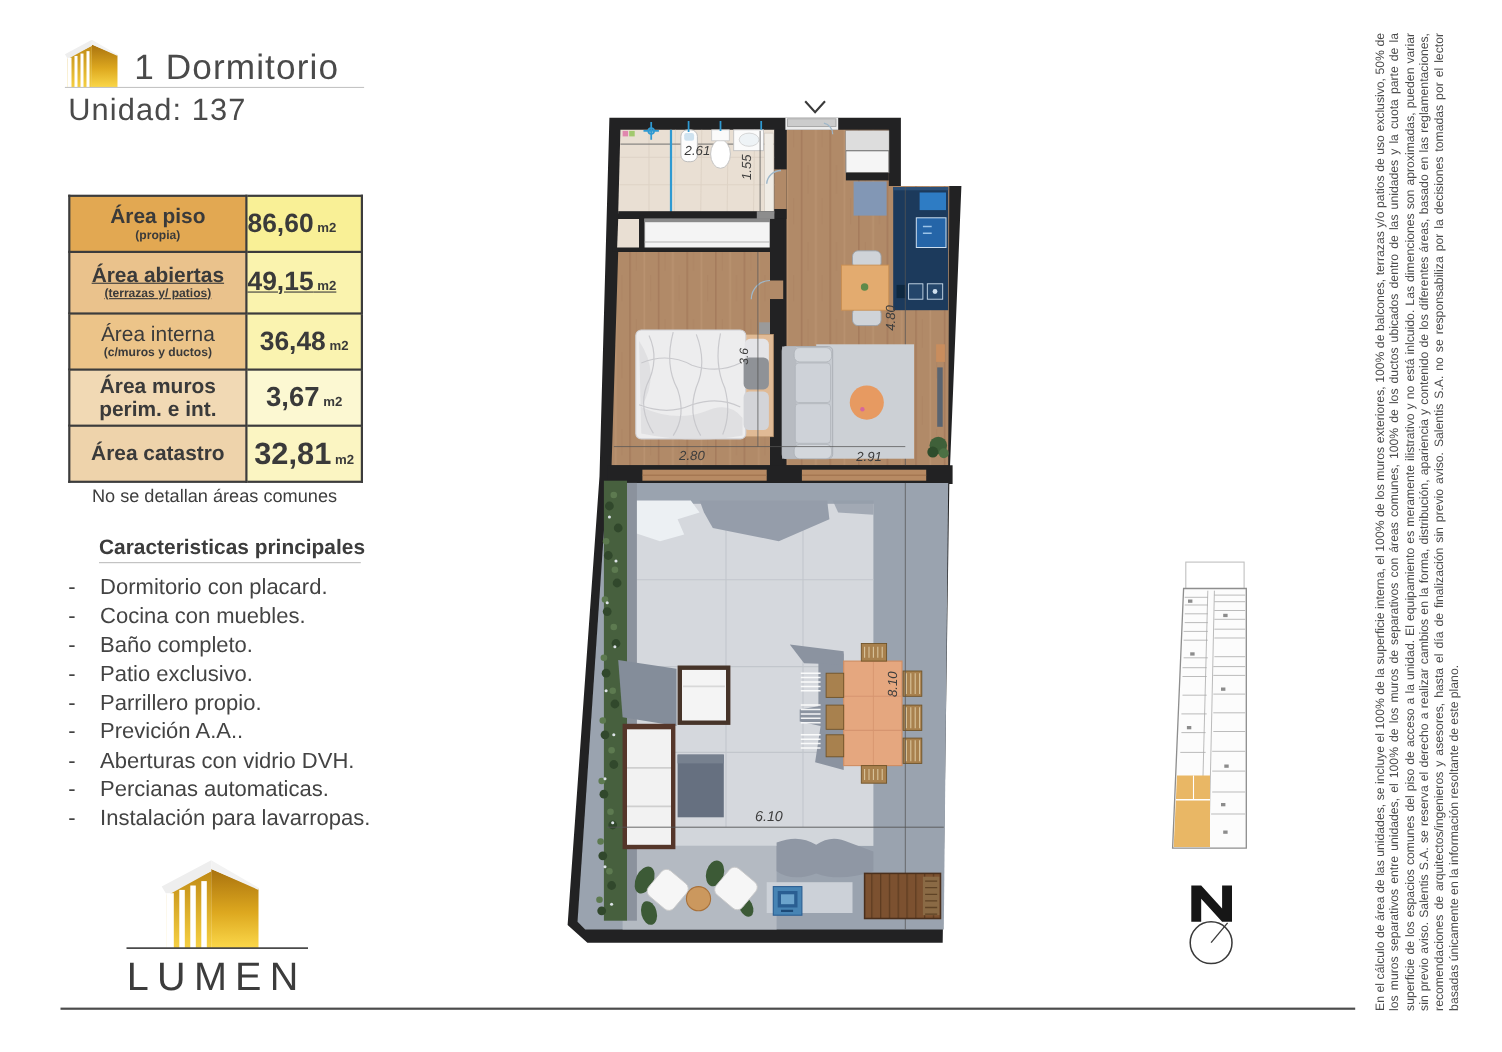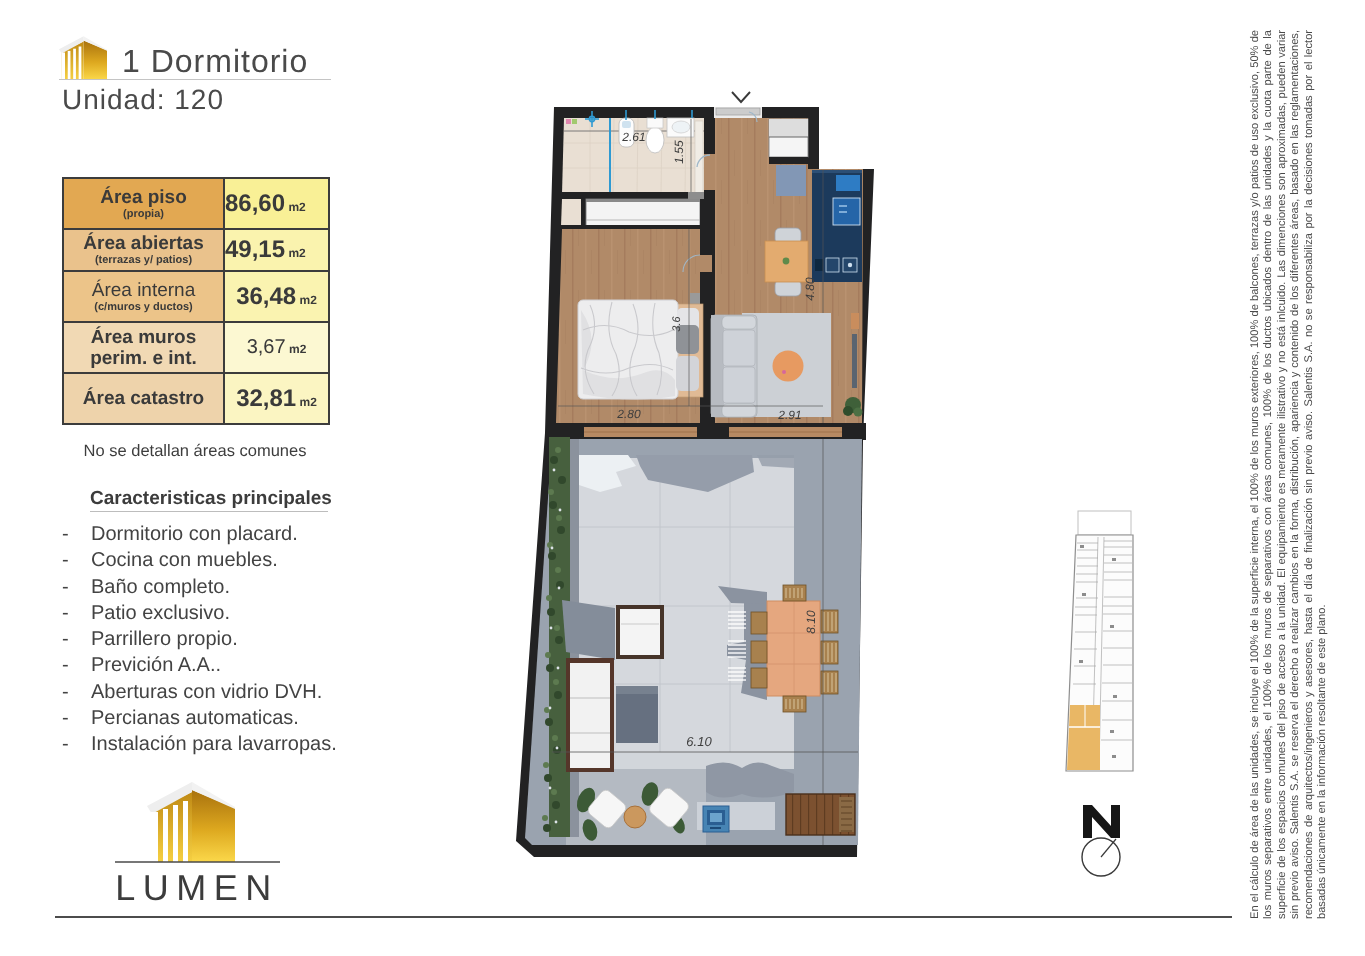--- a/index.html
+++ b/index.html
@@ -31,35 +31,35 @@
     <rect x="16" y="27" width="5" height="53"></rect>
     <rect x="26" y="23" width="5" height="57"></rect>
     <rect x="36" y="19" width="5" height="61"></rect>
   </g>
 </svg>
 
 <div class="abs" style="left:122px;top:43px;font-size:32px;color:#4a4a4a;letter-spacing:1px;">1 Dormitorio</div>
 
 <div class="abs" style="left:59px;top:79px;width:272px;height:1px;background:#c4c4c4;"></div>
 
-<div class="abs" style="left:62px;top:84px;font-size:28px;color:#4a4a4a;letter-spacing:1px;">Unidad: 120</div>
+<div class="abs" style="left:62px;top:84px;font-size:28px;color:#4a4a4a;letter-spacing:1px;">Unidad: 137</div>
 
 <div class="abs" style="left:62px;top:177px;width:268px;">
   <table style="border-collapse:collapse;width:100%;border:2px solid #3c3c3c;font-family:'Liberation Sans',sans-serif;color:#3a3a3a;">
     <tbody>
         <tr style="height:51px;">
       <td style="background:#e2a852;border:2px solid #3c3c3c;width:159px;text-align:center;padding:0;">
         <div style="font-size:19px;font-weight:bold;line-height:20px;">Área piso</div>
         <div style="font-size:11px;font-weight:bold;">(propia)</div>
       </td>
       <td style="background:#f9f096;border:2px solid #3c3c3c;text-align:left;padding:0;">
         <span style="font-size:24px;font-weight:bold;">86,60</span><span style="font-size:12px;font-weight:bold;"> m2</span>
       </td>
     </tr>
-    <tr style="height:42px;">
+    <tr style="height:56px;text-decoration:underline;">
       <td style="background:#eac28c;border:2px solid #3c3c3c;text-align:center;padding:0;">
         <div style="font-size:19px;font-weight:bold;line-height:20px;">Área abiertas</div>
         <div style="font-size:11px;font-weight:bold;">(terrazas y/ patios)</div>
       </td>
       <td style="background:#faf3ae;border:2px solid #3c3c3c;padding:0;">
         <span style="font-size:24px;font-weight:bold;">49,15</span><span style="font-size:12px;font-weight:bold;"> m2</span>
       </td>
     </tr>
     <tr style="height:51px;">
       <td style="background:#ecc489;border:2px solid #3c3c3c;text-align:center;padding:0;">
@@ -68,29 +68,29 @@
       </td>
       <td style="background:#faf3b0;border:2px solid #3c3c3c;text-align:center;padding:0;margin-left:47px;">
         <span style="font-size:24px;font-weight:bold;">36,48</span><span style="font-size:12px;font-weight:bold;"> m2</span>
       </td>
     </tr>
     <tr style="height:51px;">
       <td style="background:#f1d9b4;border:2px solid #3c3c3c;text-align:center;padding:0;">
         <div style="font-size:19px;font-weight:bold;line-height:21px;">Área muros<br>perim. e int.</div>
       </td>
       <td style="background:#fcf8d2;border:2px solid #3c3c3c;text-align:center;padding:0;">
-        <span style="font-size:20px;font-weight:normal;">3,67</span><span style="font-size:12px;font-weight:bold;"> m2</span>
+        <span style="font-size:25px;font-weight:bold;">3,67</span><span style="font-size:12px;font-weight:bold;"> m2</span>
       </td>
     </tr>
     <tr style="height:51px;">
       <td style="background:#eed3ab;border:2px solid #3c3c3c;text-align:center;padding:0;margin-left:40px;">
         <div style="font-size:19px;font-weight:bold;">Área catastro</div>
       </td>
       <td style="background:#fbf5c2;border:2px solid #3c3c3c;text-align:center;padding:0;">
-        <span style="font-size:24px;font-weight:bold;">32,81</span><span style="font-size:12px;font-weight:bold;"> m2</span>
+        <span style="font-size:28px;font-weight:bold;">32,81</span><span style="font-size:12px;font-weight:bold;"> m2</span>
       </td>
     </tr>
   </tbody>
     </table>
 </div>
 
 <div class="abs" style="left:62px;top:442px;width:266px;text-align:center;font-size:16.5px;color:#3d3d3d;">No se detallan áreas comunes</div>
 
 <div class="abs" style="left:90px;top:488px;font-size:19px;font-weight:bold;color:#3c3c3c;">Caracteristicas principales</div>
 <div class="abs" style="left:90px;top:511px;width:238px;height:1px;background:#bdbdbd;"></div>

